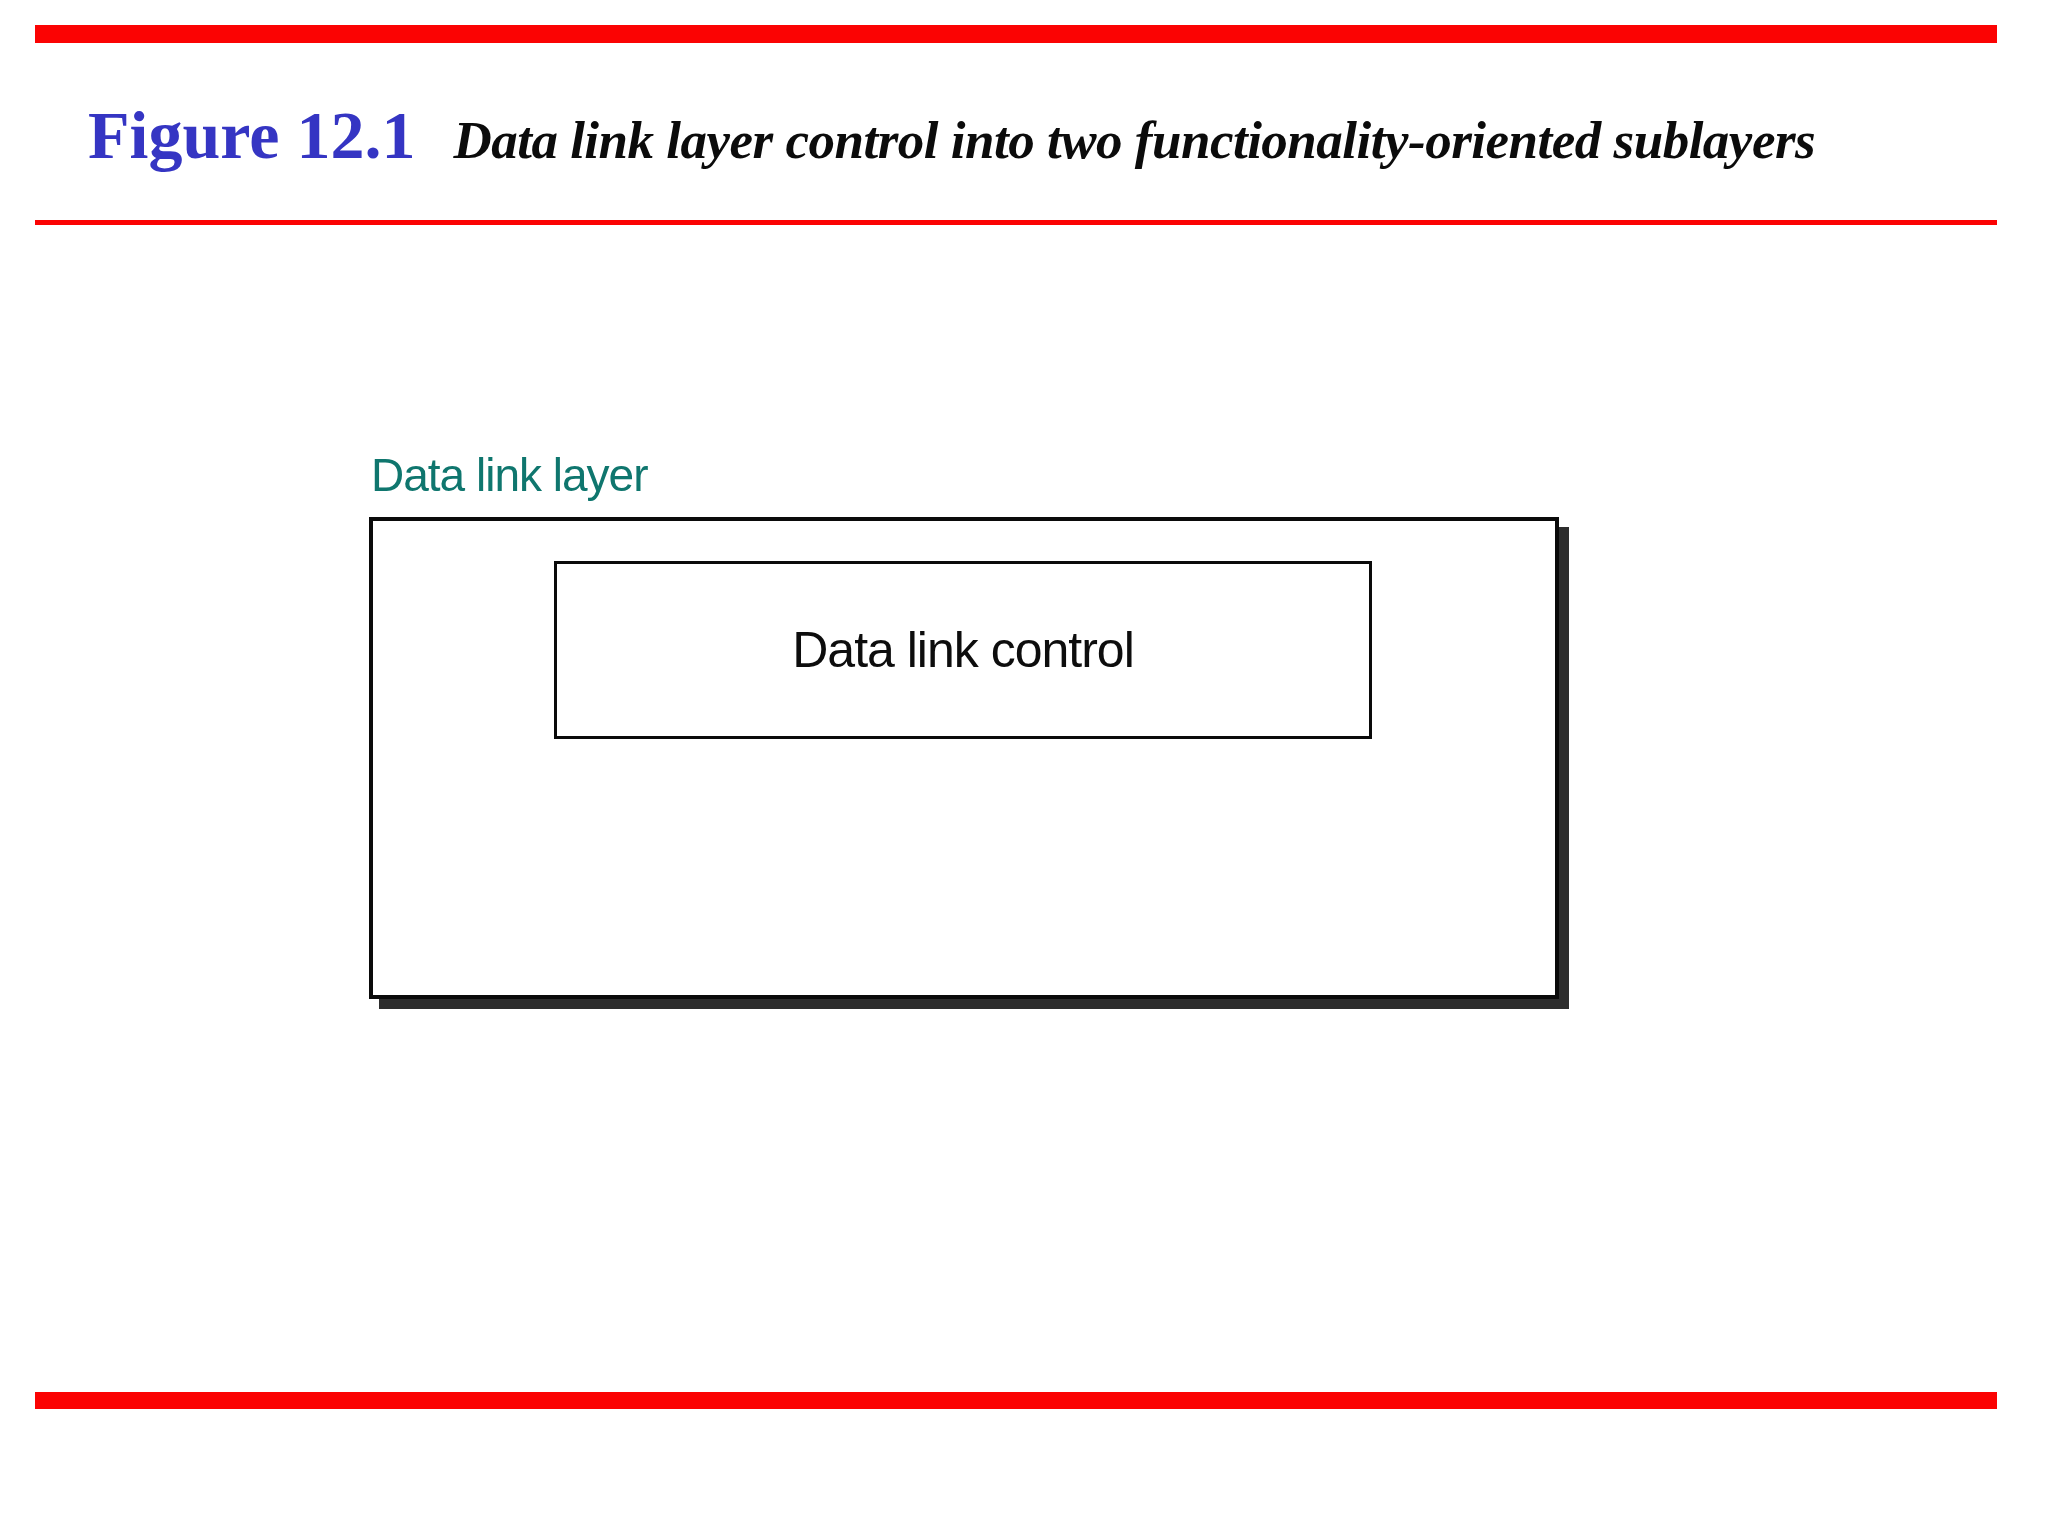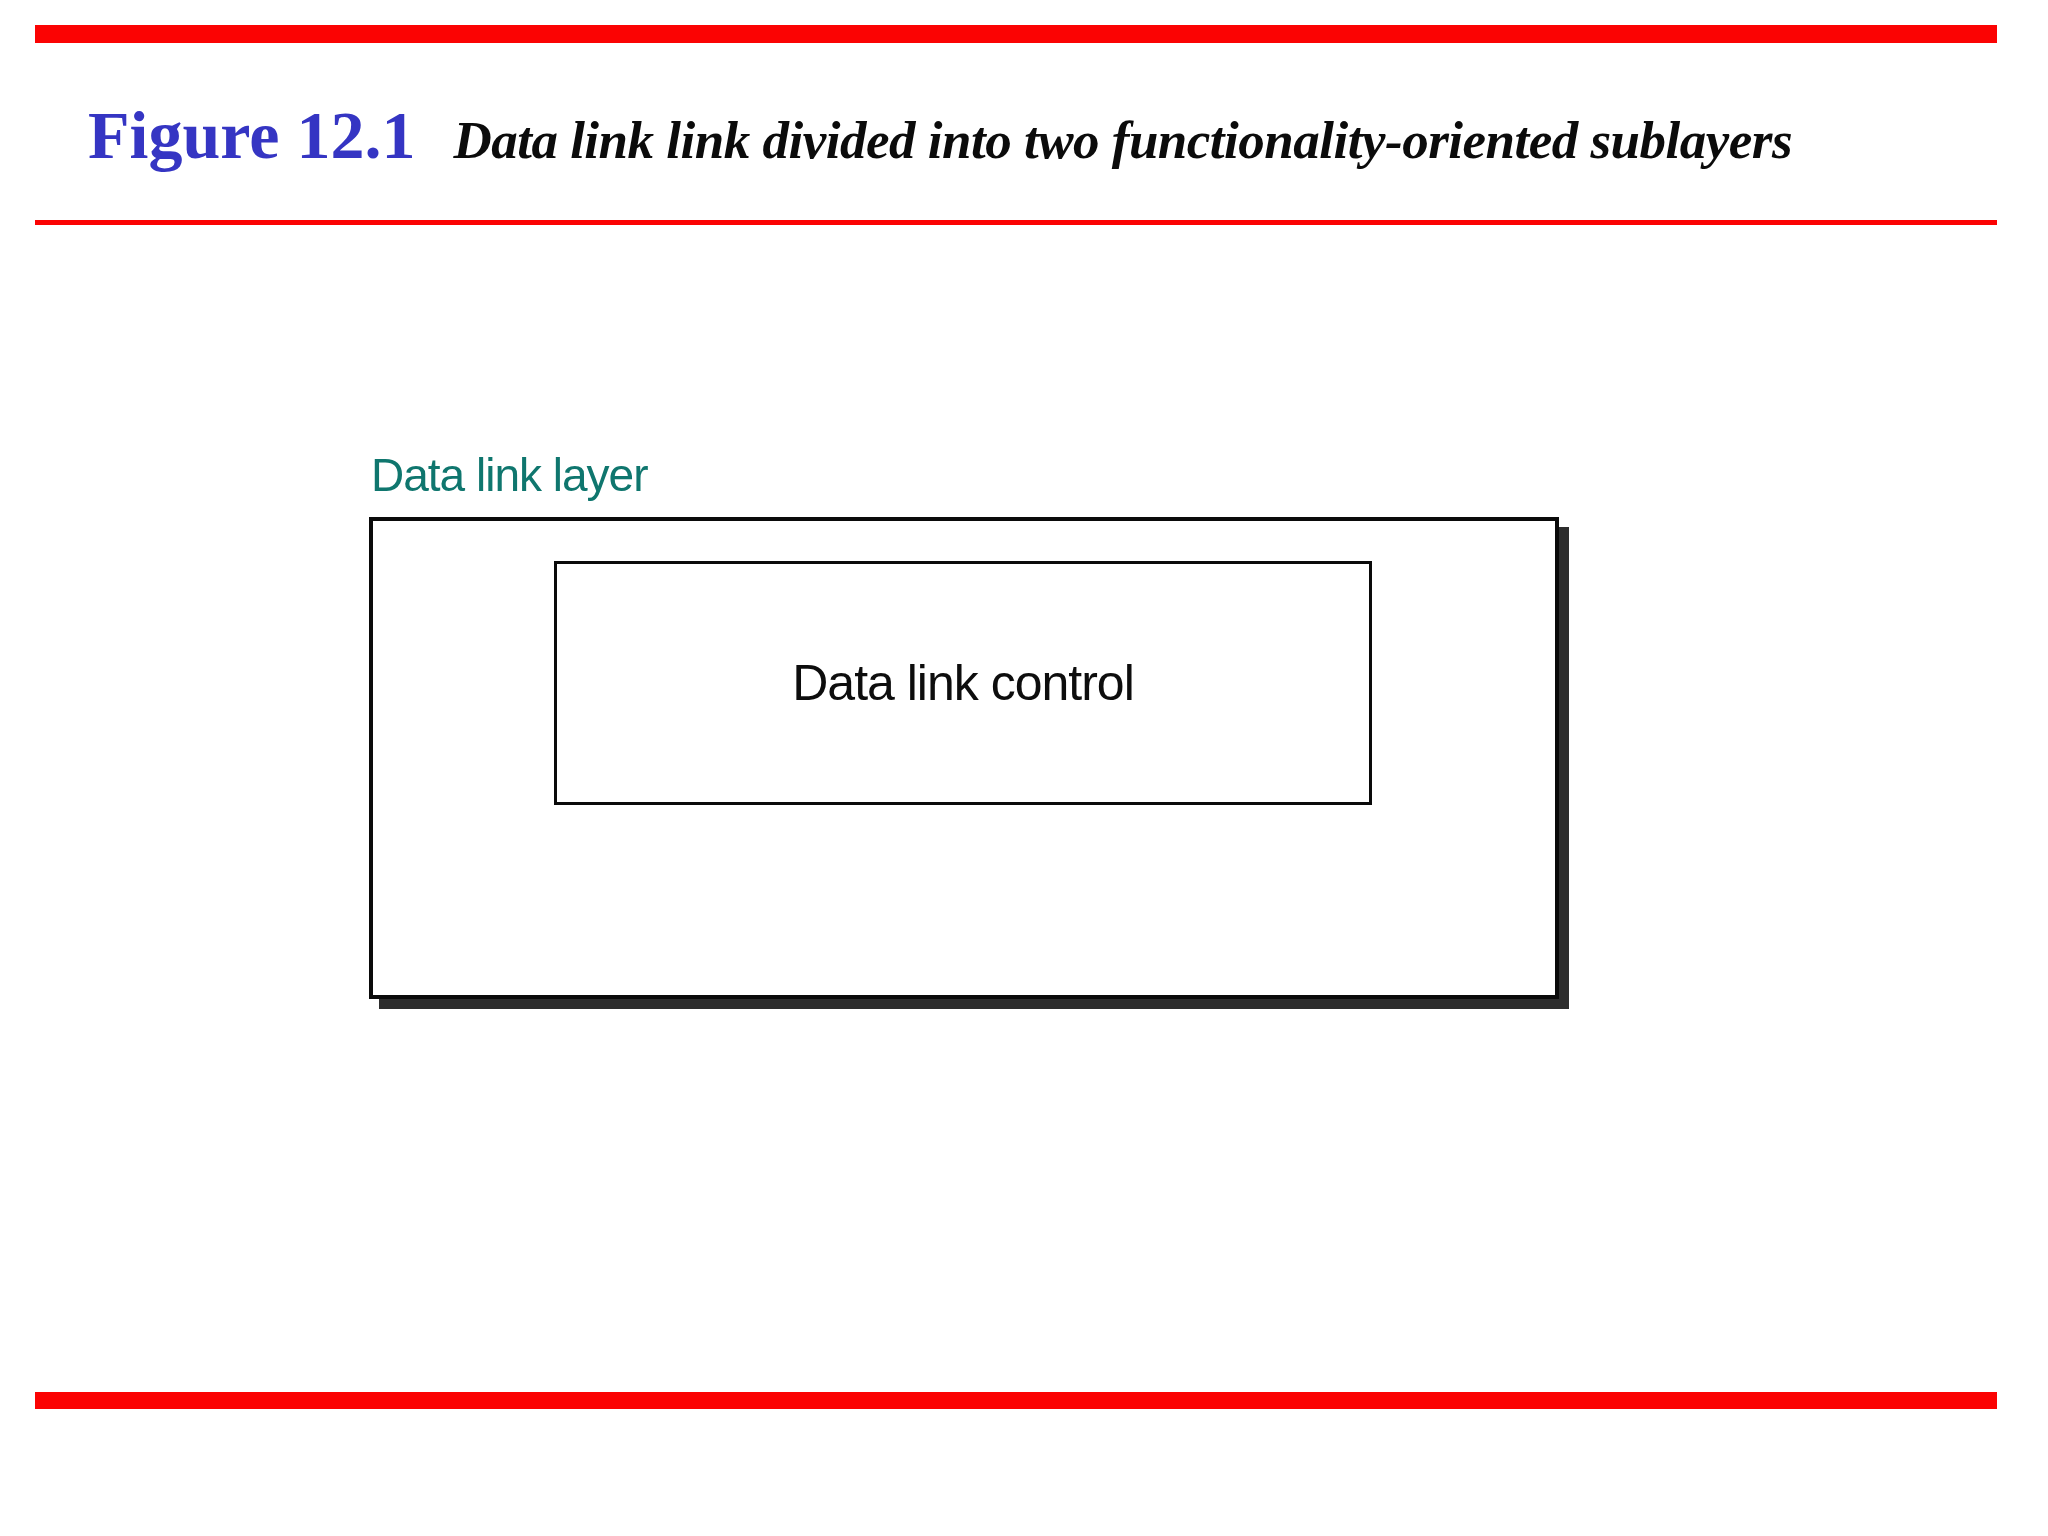--- a/index.html
+++ b/index.html
@@ -67,33 +67,33 @@
   .sublayer{
     position:absolute;
     left:181px;width:818px;
     border:3px solid var(--border-black);
     display:flex;align-items:center;justify-content:center;
     font-size:50px;
     color:#0d0d0d;
     letter-spacing:-1px;
     text-align:center;
   }
-  .sublayer.control{top:40px;height:244px;background:#ffffff;}
+  .sublayer.control{top:40px;height:178px;background:#ffffff;}
   .sublayer.access{top:249px;height:186px;}
 </style>
 </head>
 <body>
 
 <div class="slide">
 
   <div class="bar top"></div>
 
   <div class="title-row">
     <span class="figure-label">Figure 12.1</span>
-    <span class="figure-caption">Data link link divided into two functionality-oriented sublayers</span>
+    <span class="figure-caption">Data link layer control into two functionality-oriented sublayers</span>
   </div>
 
   <div class="title-rule"></div>
 
   <div class="diagram">
     <div class="diagram-label">Data link layer</div>
 
     <div class="outer-box">
       <div class="sublayer control" style="background-color: rgb(255, 255, 255);">Data link control</div>
     </div>

